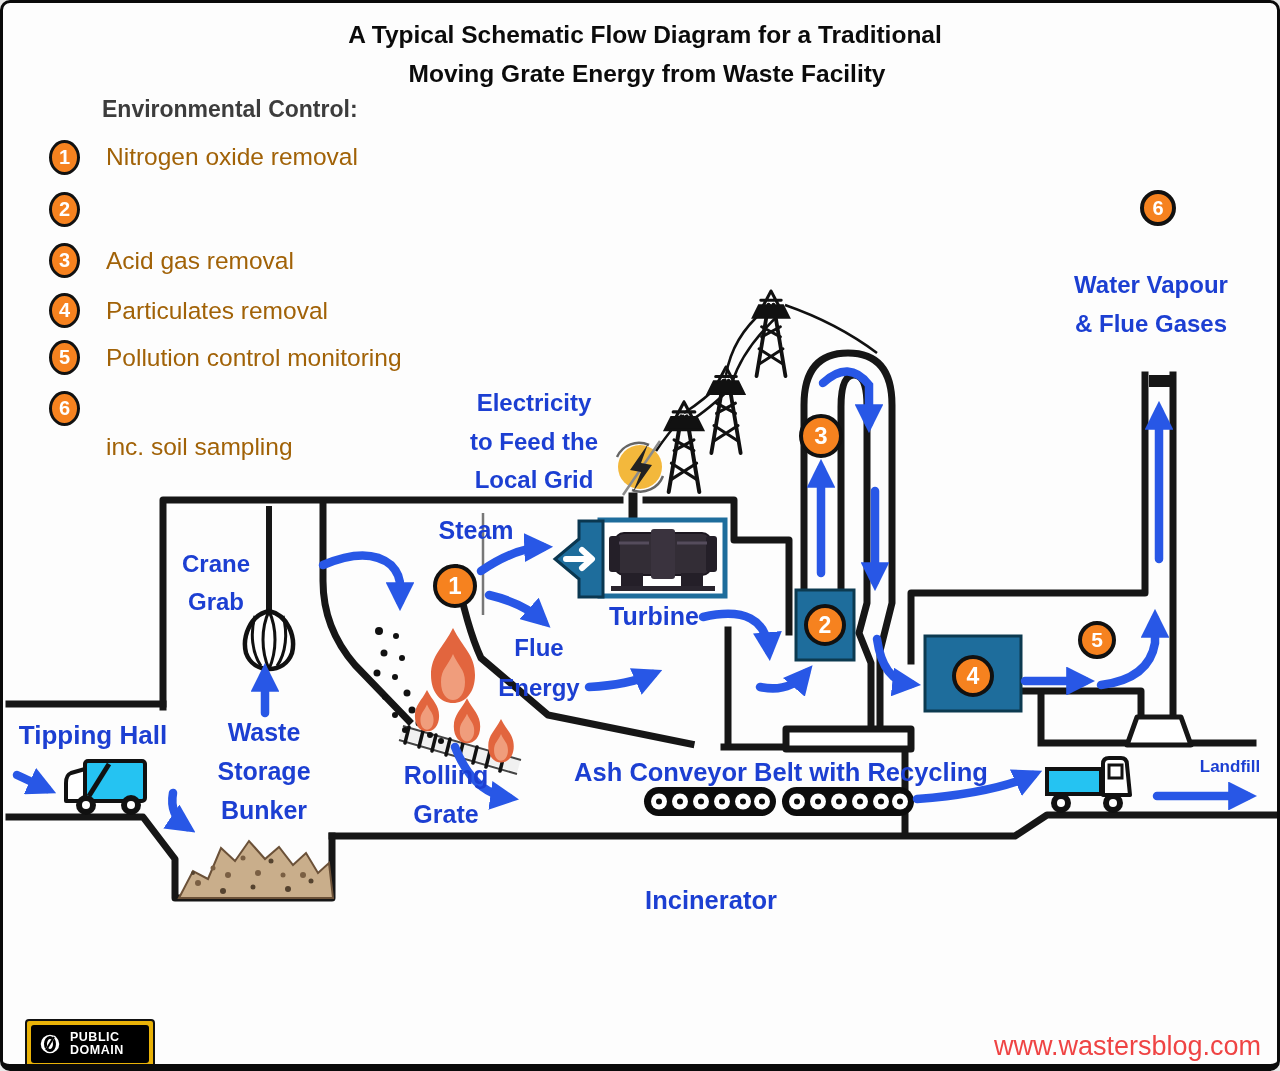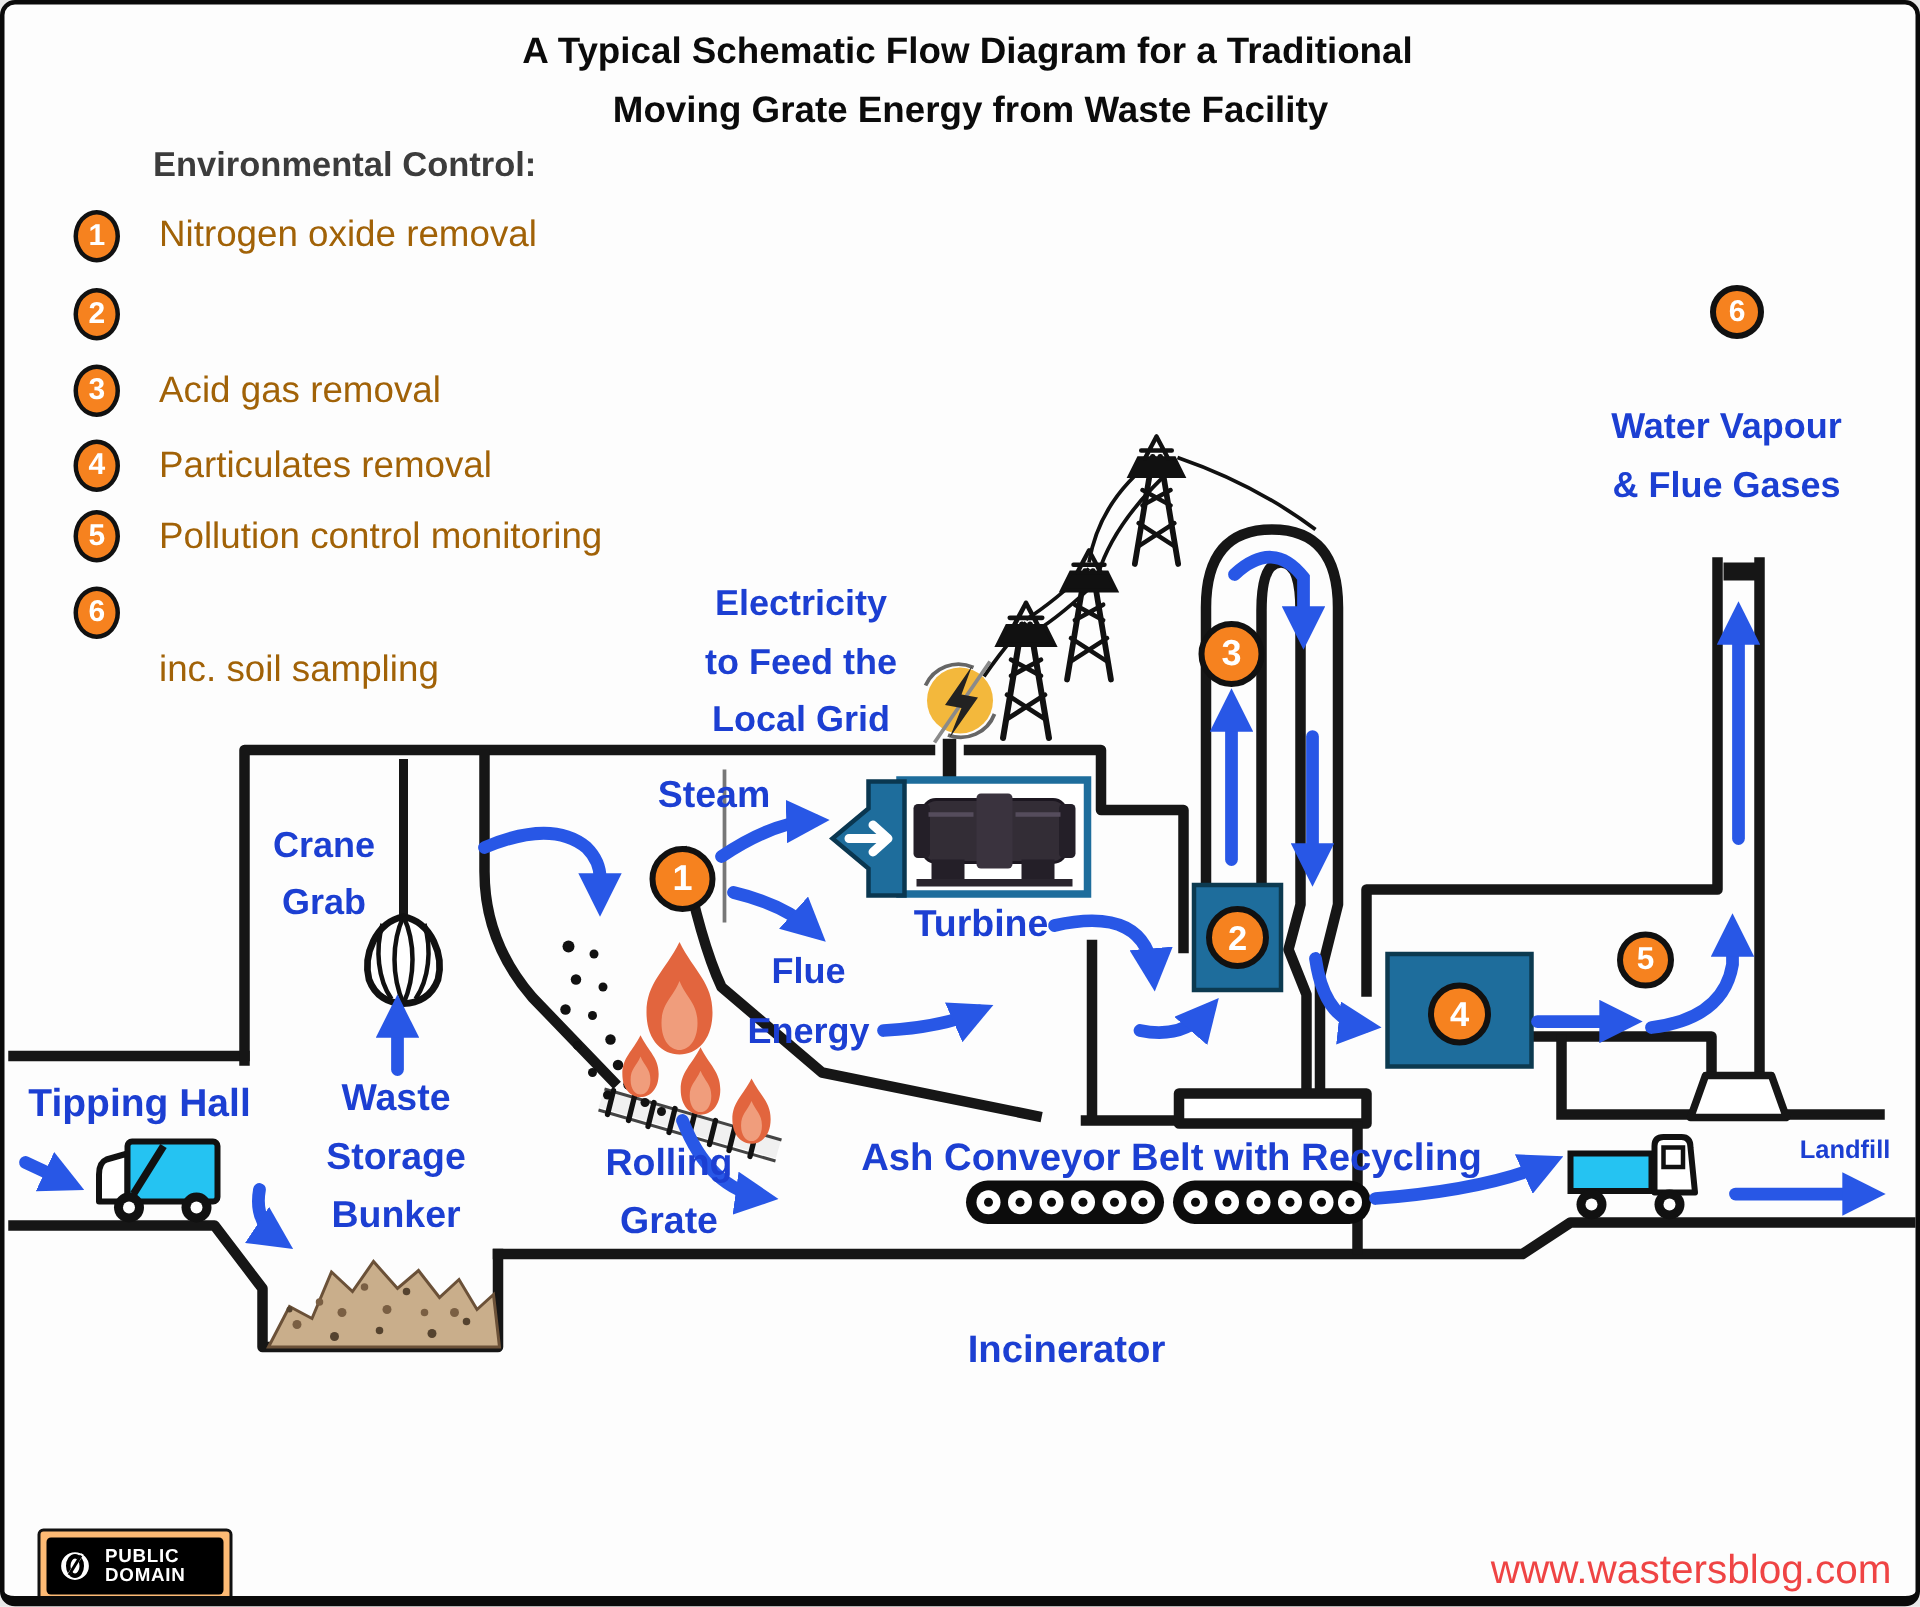--- a/index.html
+++ b/index.html
@@ -20,21 +20,21 @@
     position:absolute;background:#f6821f;border:4px solid #111;border-radius:50%;
     color:#fff;font-weight:bold;display:flex;align-items:center;justify-content:center;
     box-sizing:border-box;
   }
   .legmark{
     position:absolute;width:31px;height:35px;background:#f6821f;border:3.5px solid #111;
     border-radius:50%;color:#fff;font-weight:bold;font-size:20px;
     display:flex;align-items:center;justify-content:center;box-sizing:border-box;
   }
   .badge{
-    position:absolute;left:22px;top:1016px;width:126px;height:46px;background:#fdba74;
+    position:absolute;left:22px;top:1016px;width:126px;height:46px;background:#eab308;
     border:2px solid #111;border-radius:4px;display:flex;align-items:center;justify-content:center;
   }
   .badge-inner{
     width:118px;height:38px;background:#000;border-radius:3px;display:flex;
     align-items:center;gap:6px;padding-left:5px;box-sizing:border-box;
   }
   .badge-txt{color:#fff;font-weight:bold;font-size:12.5px;line-height:13px;letter-spacing:.5px;}
   .site{color:#ef4444;font-size:27px;}
 </style>
 </head>

